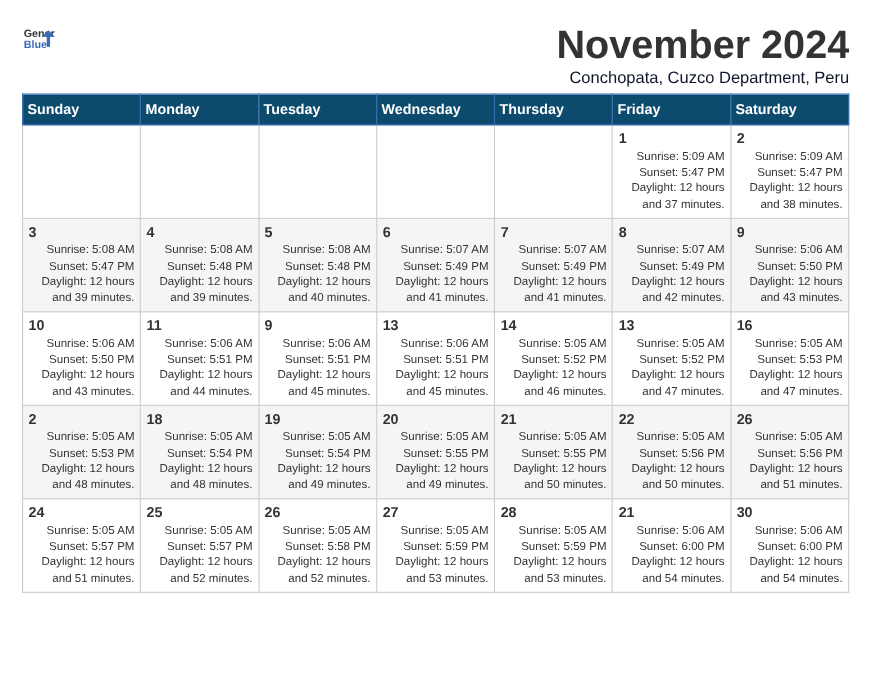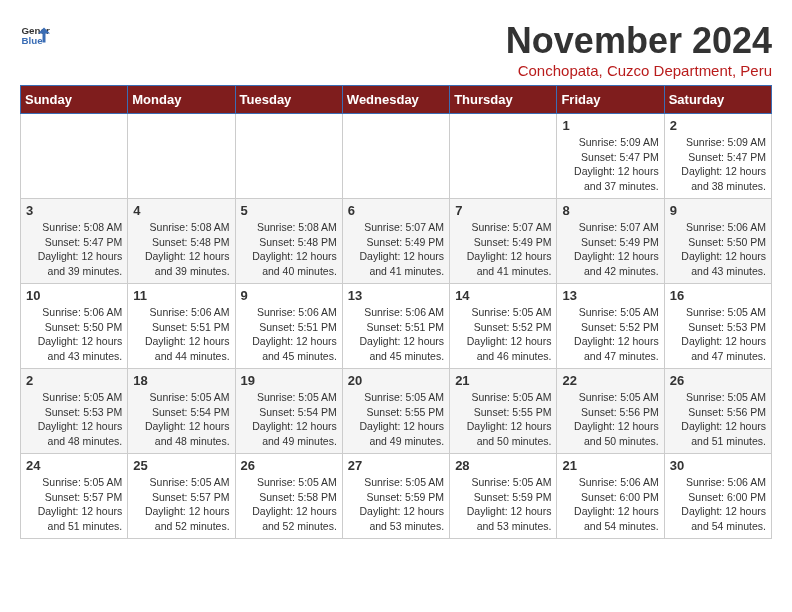--- a/index.html
+++ b/index.html
@@ -28,29 +28,29 @@
     .title-area {
       text-align: right;
     }
     .main-title {
       font-size: 36px;
       font-weight: bold;
       color: #333;
     }
     .subtitle {
       font-size: 15px;
-      color: #b91c1c;
+      color: #0f172a;
     }
     .calendar {
       width: 100%;
       border-collapse: collapse;
       table-layout: fixed;
     }
     .calendar th {
-      background-color: #7f1d1d;
+      background-color: #0c4a6e;
       color: #fff;
       font-size: 13px;
       font-weight: bold;
       padding: 6px 4px;
       text-align: left;
       border: 1px solid #3a6db5;
     }
     .calendar td {
       border: 1px solid #ccc;
       vertical-align: top;

